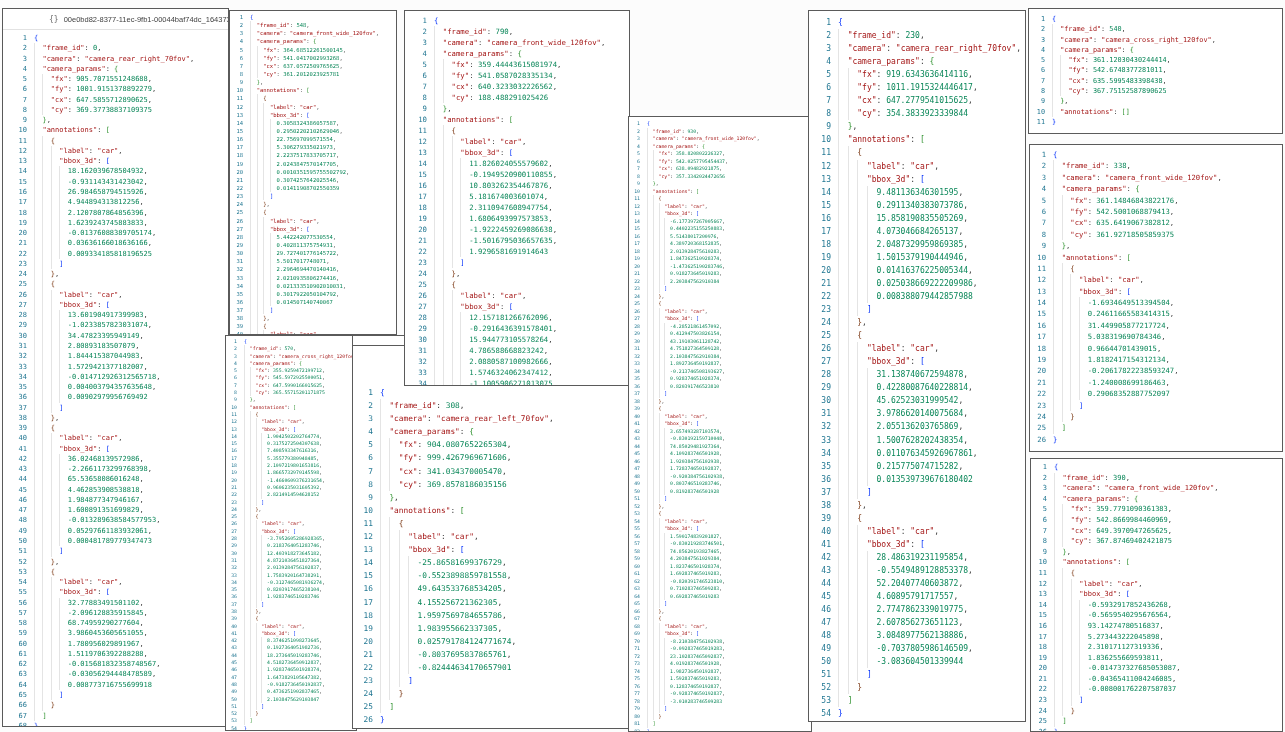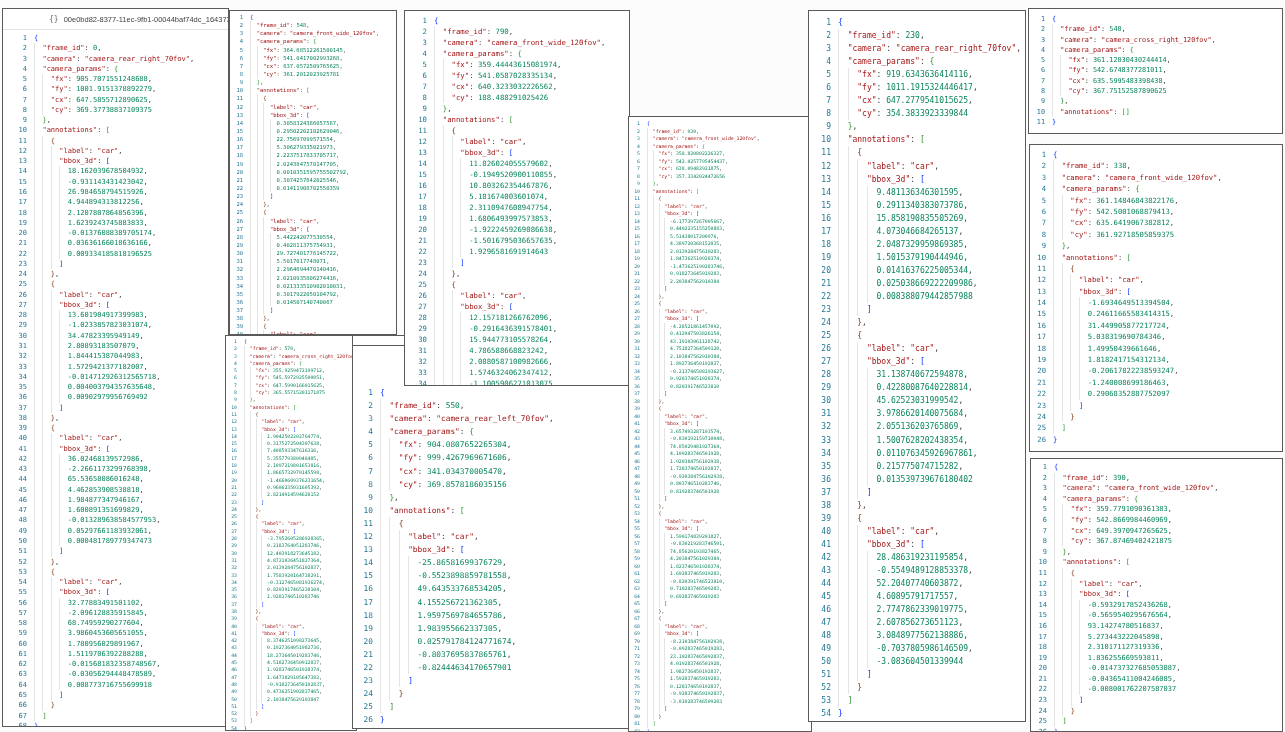--- a/index.html
+++ b/index.html
@@ -214,21 +214,21 @@
         <div class="row"><span class="num">52</span><span class="txt" style="background-size:4ch 100%">    <span class="t-b3">}</span></span></div>
         <div class="row"><span class="num">53</span><span class="txt" style="background-size:2ch 100%">  <span class="t-b2">]</span></span></div>
         <div class="row"><span class="num">54</span><span class="txt" style="background-size:0ch 100%"><span class="t-b1">}</span></span></div>
       </div>
   </section>
 
   <section class="panel" id="pe">
     <div class="e-strip"></div>
     <div class="code">
         <div class="row"><span class="num">1</span><span class="txt" style="background-size:0ch 100%"><span class="t-b1">{</span></span></div>
-        <div class="row"><span class="num">2</span><span class="txt" style="background-size:2ch 100%">  <span class="t-k">"frame_id"</span><span class="t-p">: </span><span class="t-n">550</span><span class="t-p">,</span></span></div>
+        <div class="row"><span class="num">2</span><span class="txt" style="background-size:2ch 100%">  <span class="t-k">"frame_id"</span><span class="t-p">: </span><span class="t-n">308</span><span class="t-p">,</span></span></div>
         <div class="row"><span class="num">3</span><span class="txt" style="background-size:2ch 100%">  <span class="t-k">"camera"</span><span class="t-p">: </span><span class="t-s">"camera_rear_left_70fov"</span><span class="t-p">,</span></span></div>
         <div class="row"><span class="num">4</span><span class="txt" style="background-size:2ch 100%">  <span class="t-k">"camera_params"</span><span class="t-p">: </span><span class="t-b2">{</span></span></div>
         <div class="row"><span class="num">5</span><span class="txt" style="background-size:4ch 100%">    <span class="t-k">"fx"</span><span class="t-p">: </span><span class="t-n">904.0807652265304</span><span class="t-p">,</span></span></div>
         <div class="row"><span class="num">6</span><span class="txt" style="background-size:4ch 100%">    <span class="t-k">"fy"</span><span class="t-p">: </span><span class="t-n">999.4267969671606</span><span class="t-p">,</span></span></div>
         <div class="row"><span class="num">7</span><span class="txt" style="background-size:4ch 100%">    <span class="t-k">"cx"</span><span class="t-p">: </span><span class="t-n">341.034370005470</span><span class="t-p">,</span></span></div>
         <div class="row"><span class="num">8</span><span class="txt" style="background-size:4ch 100%">    <span class="t-k">"cy"</span><span class="t-p">: </span><span class="t-n">369.8578186035156</span></span></div>
         <div class="row"><span class="num">9</span><span class="txt" style="background-size:2ch 100%">  <span class="t-b2">}</span><span class="t-p">,</span></span></div>
         <div class="row"><span class="num">10</span><span class="txt" style="background-size:2ch 100%">  <span class="t-k">"annotations"</span><span class="t-p">: </span><span class="t-b2">[</span></span></div>
         <div class="row"><span class="num">11</span><span class="txt" style="background-size:4ch 100%">    <span class="t-b3">{</span></span></div>
         <div class="row"><span class="num">12</span><span class="txt" style="background-size:6ch 100%">      <span class="t-k">"label"</span><span class="t-p">: </span><span class="t-s">"car"</span><span class="t-p">,</span></span></div>
@@ -462,21 +462,21 @@
         <div class="row"><span class="num">8</span><span class="txt" style="background-size:4ch 100%">    <span class="t-k">"cy"</span><span class="t-p">: </span><span class="t-n">361.92718505859375</span></span></div>
         <div class="row"><span class="num">9</span><span class="txt" style="background-size:2ch 100%">  <span class="t-b2">}</span><span class="t-p">,</span></span></div>
         <div class="row"><span class="num">10</span><span class="txt" style="background-size:2ch 100%">  <span class="t-k">"annotations"</span><span class="t-p">: </span><span class="t-b2">[</span></span></div>
         <div class="row"><span class="num">11</span><span class="txt" style="background-size:4ch 100%">    <span class="t-b3">{</span></span></div>
         <div class="row"><span class="num">12</span><span class="txt" style="background-size:6ch 100%">      <span class="t-k">"label"</span><span class="t-p">: </span><span class="t-s">"car"</span><span class="t-p">,</span></span></div>
         <div class="row"><span class="num">13</span><span class="txt" style="background-size:6ch 100%">      <span class="t-k">"bbox_3d"</span><span class="t-p">: </span><span class="t-b1">[</span></span></div>
         <div class="row"><span class="num">14</span><span class="txt" style="background-size:8ch 100%">        <span class="t-n">-1.6934649513394504</span><span class="t-p">,</span></span></div>
         <div class="row"><span class="num">15</span><span class="txt" style="background-size:8ch 100%">        <span class="t-n">0.24611665583414315</span><span class="t-p">,</span></span></div>
         <div class="row"><span class="num">16</span><span class="txt" style="background-size:8ch 100%">        <span class="t-n">31.449905877217724</span><span class="t-p">,</span></span></div>
         <div class="row"><span class="num">17</span><span class="txt" style="background-size:8ch 100%">        <span class="t-n">5.038319690784346</span><span class="t-p">,</span></span></div>
-        <div class="row"><span class="num">18</span><span class="txt" style="background-size:8ch 100%">        <span class="t-n">1.49950439661646</span><span class="t-p">,</span></span></div>
+        <div class="row"><span class="num">18</span><span class="txt" style="background-size:8ch 100%">        <span class="t-n">0.96644701439015</span><span class="t-p">,</span></span></div>
         <div class="row"><span class="num">19</span><span class="txt" style="background-size:8ch 100%">        <span class="t-n">1.8182417154312134</span><span class="t-p">,</span></span></div>
         <div class="row"><span class="num">20</span><span class="txt" style="background-size:8ch 100%">        <span class="t-n">-0.20617822238593247</span><span class="t-p">,</span></span></div>
         <div class="row"><span class="num">21</span><span class="txt" style="background-size:8ch 100%">        <span class="t-n">-1.240008699186463</span><span class="t-p">,</span></span></div>
         <div class="row"><span class="num">22</span><span class="txt" style="background-size:8ch 100%">        <span class="t-n">0.29068352887752097</span></span></div>
         <div class="row"><span class="num">23</span><span class="txt" style="background-size:6ch 100%">      <span class="t-b1">]</span></span></div>
         <div class="row"><span class="num">24</span><span class="txt" style="background-size:4ch 100%">    <span class="t-b3">}</span></span></div>
         <div class="row"><span class="num">25</span><span class="txt" style="background-size:2ch 100%">  <span class="t-b2">]</span></span></div>
         <div class="row"><span class="num">26</span><span class="txt" style="background-size:0ch 100%"><span class="t-b1">}</span></span></div>
       </div>
   </section>

